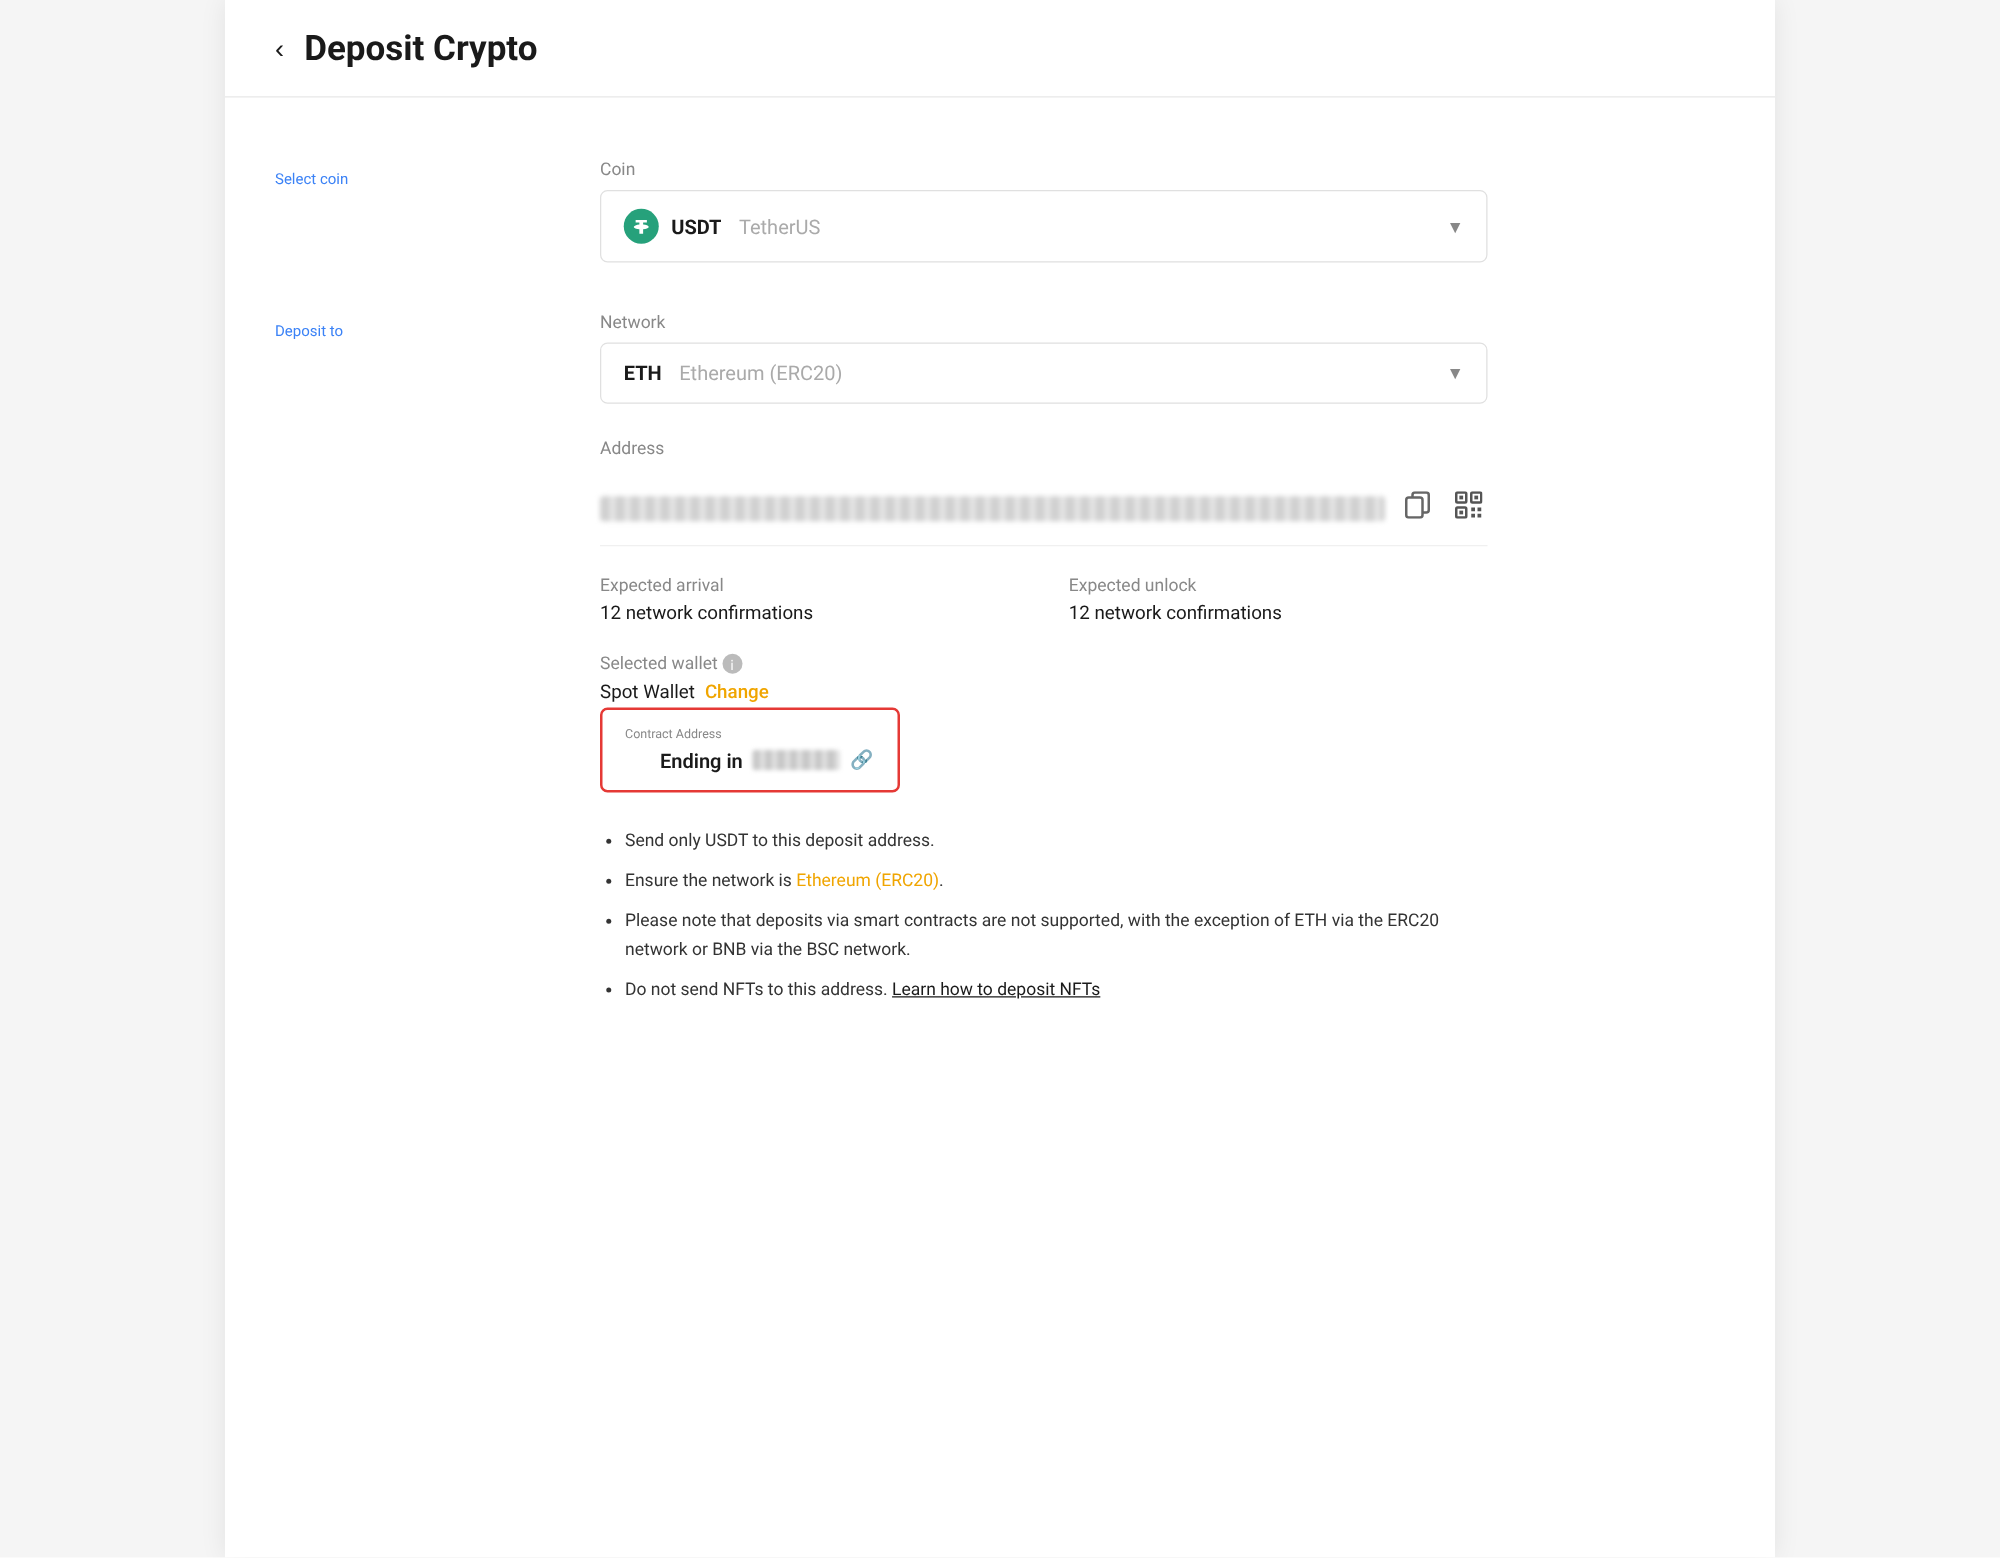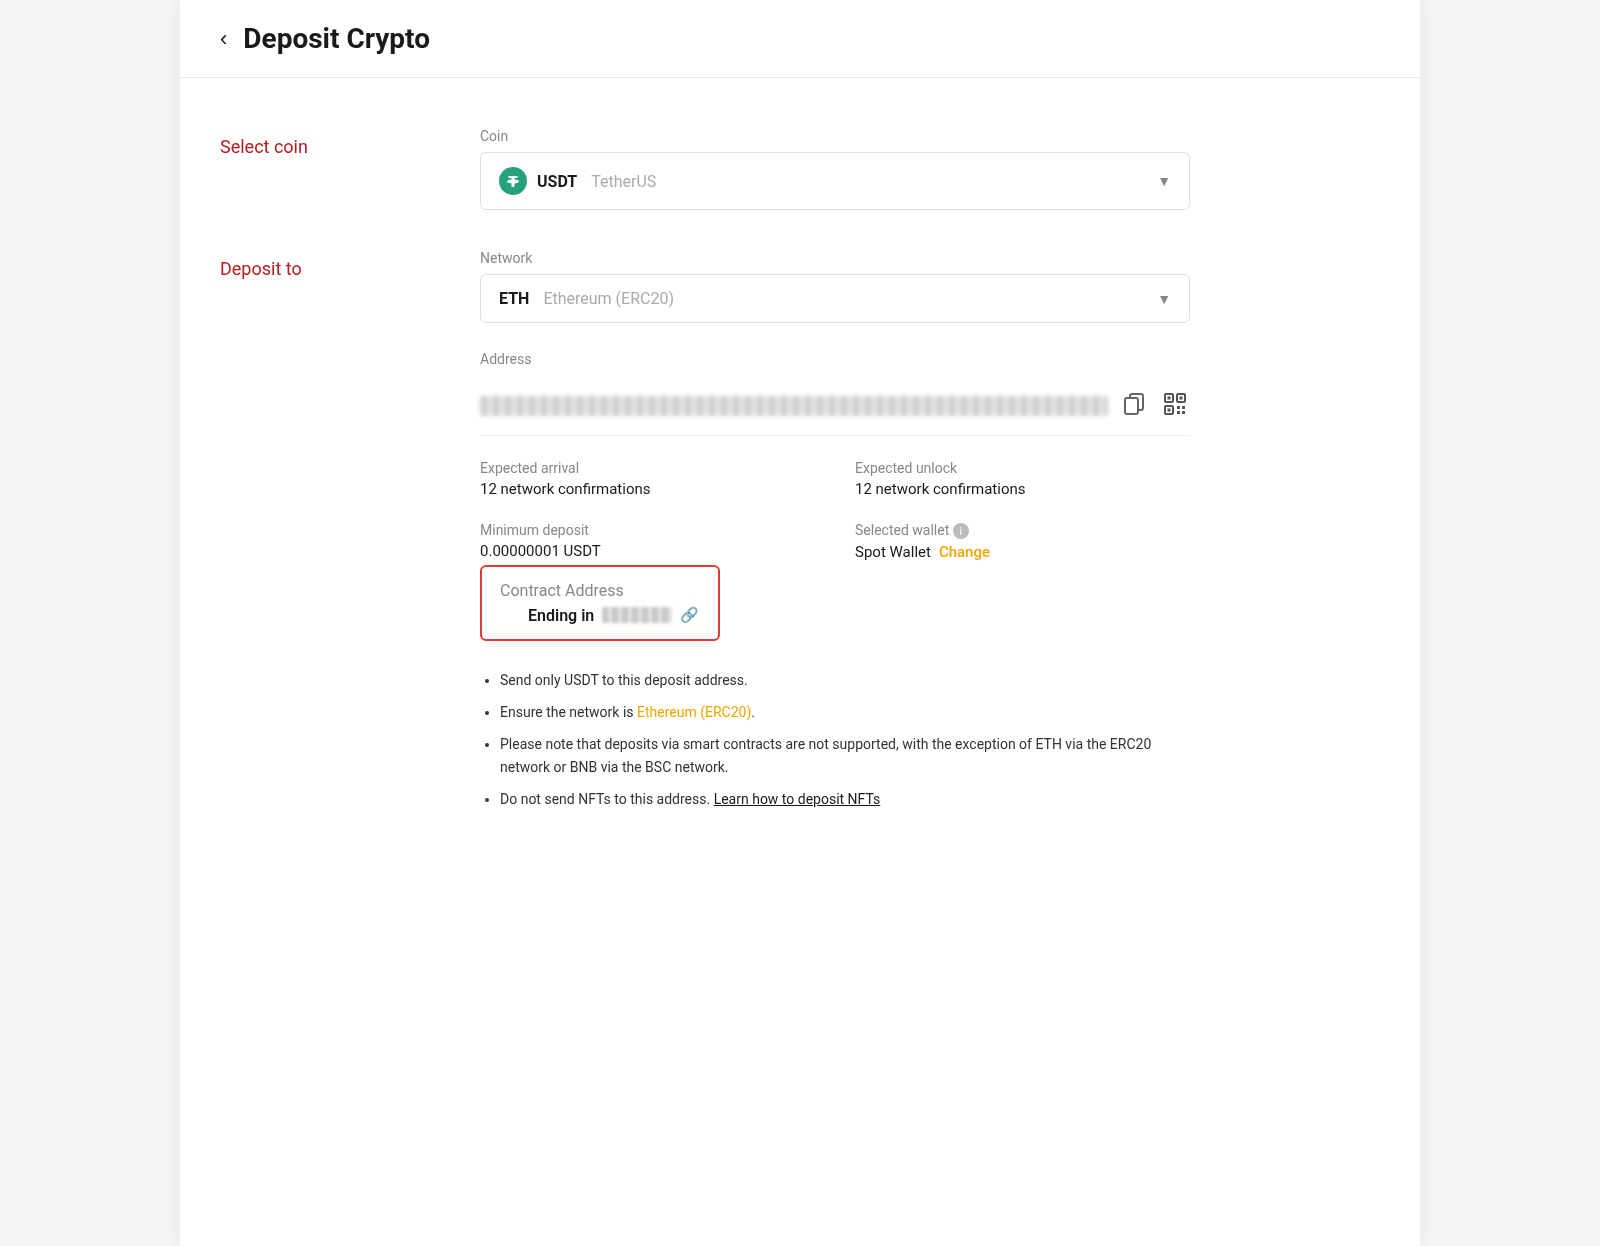--- a/index.html
+++ b/index.html
@@ -42,22 +42,22 @@
       padding: 50px 40px;
     }
     .form-row {
       display: flex;
       align-items: flex-start;
       margin-bottom: 40px;
     }
     .row-label {
       width: 250px;
       min-width: 250px;
-      font-size: 18px;
-      color: #b91c1c;
+      font-size: 12px;
+      color: #3b82f6;
       padding-top: 8px;
     }
     .row-content {
       flex: 1;
       max-width: 720px;
       padding-left: 10px;
     }
     .field-label {
       font-size: 14px;
       color: #888;
@@ -190,21 +190,21 @@
     }
     .contract-box {
       border: 2px solid #e53935;
       border-radius: 6px;
       padding: 14px 18px;
       margin-top: 4px;
       display: inline-block;
       min-width: 240px;
     }
     .contract-label {
-      font-size: 16px;
+      font-size: 10px;
       color: #888;
       margin-bottom: 6px;
     }
     .contract-value-row {
       display: flex;
       align-items: center;
       gap: 8px;
       margin-left: 28px;
     }
     .contract-ending {
@@ -332,24 +332,20 @@
         <div class="stats-grid">
           <div class="stat-block">
             <div class="stat-label">Expected arrival</div>
             <div class="stat-value">12 network confirmations</div>
           </div>
           <div class="stat-block">
             <div class="stat-label">Expected unlock</div>
             <div class="stat-value">12 network confirmations</div>
           </div>
           <div class="stat-block">
-            <div class="stat-label">Minimum deposit</div>
-            <div class="stat-value">0.00000001 USDT</div>
-          </div>
-          <div class="stat-block">
             <div class="stat-label">
               <span>Selected wallet</span>
               <span class="info-icon">ℹ</span>
             </div>
             <div class="wallet-row">
               <span class="stat-value">Spot Wallet</span>
               <span class="change-link">Change</span>
             </div>
           </div>
         </div>

